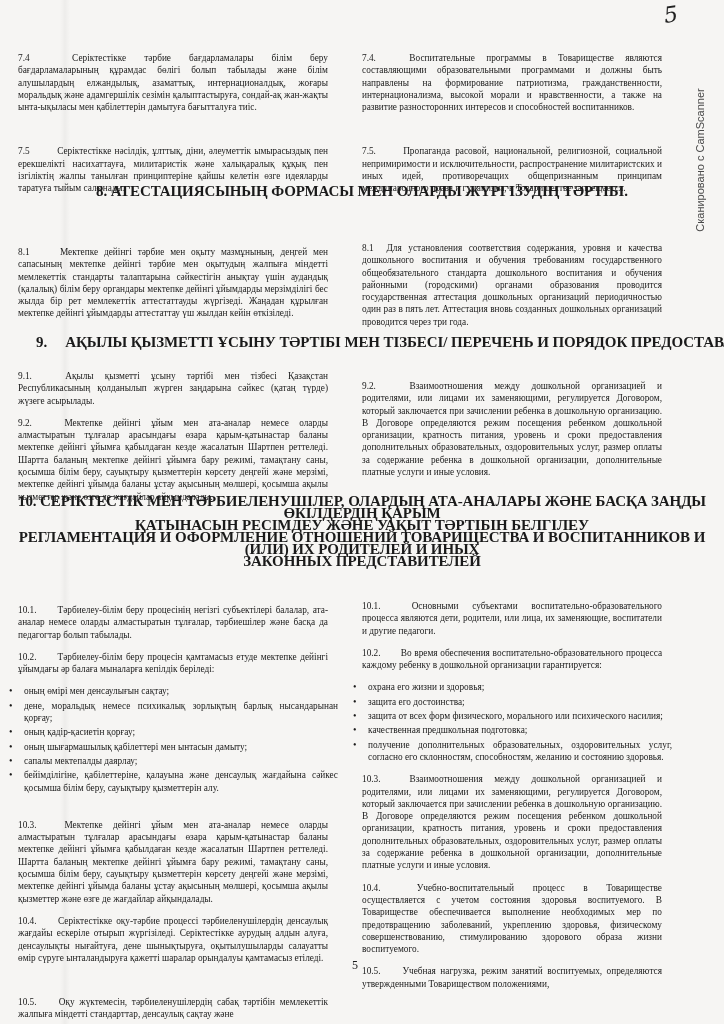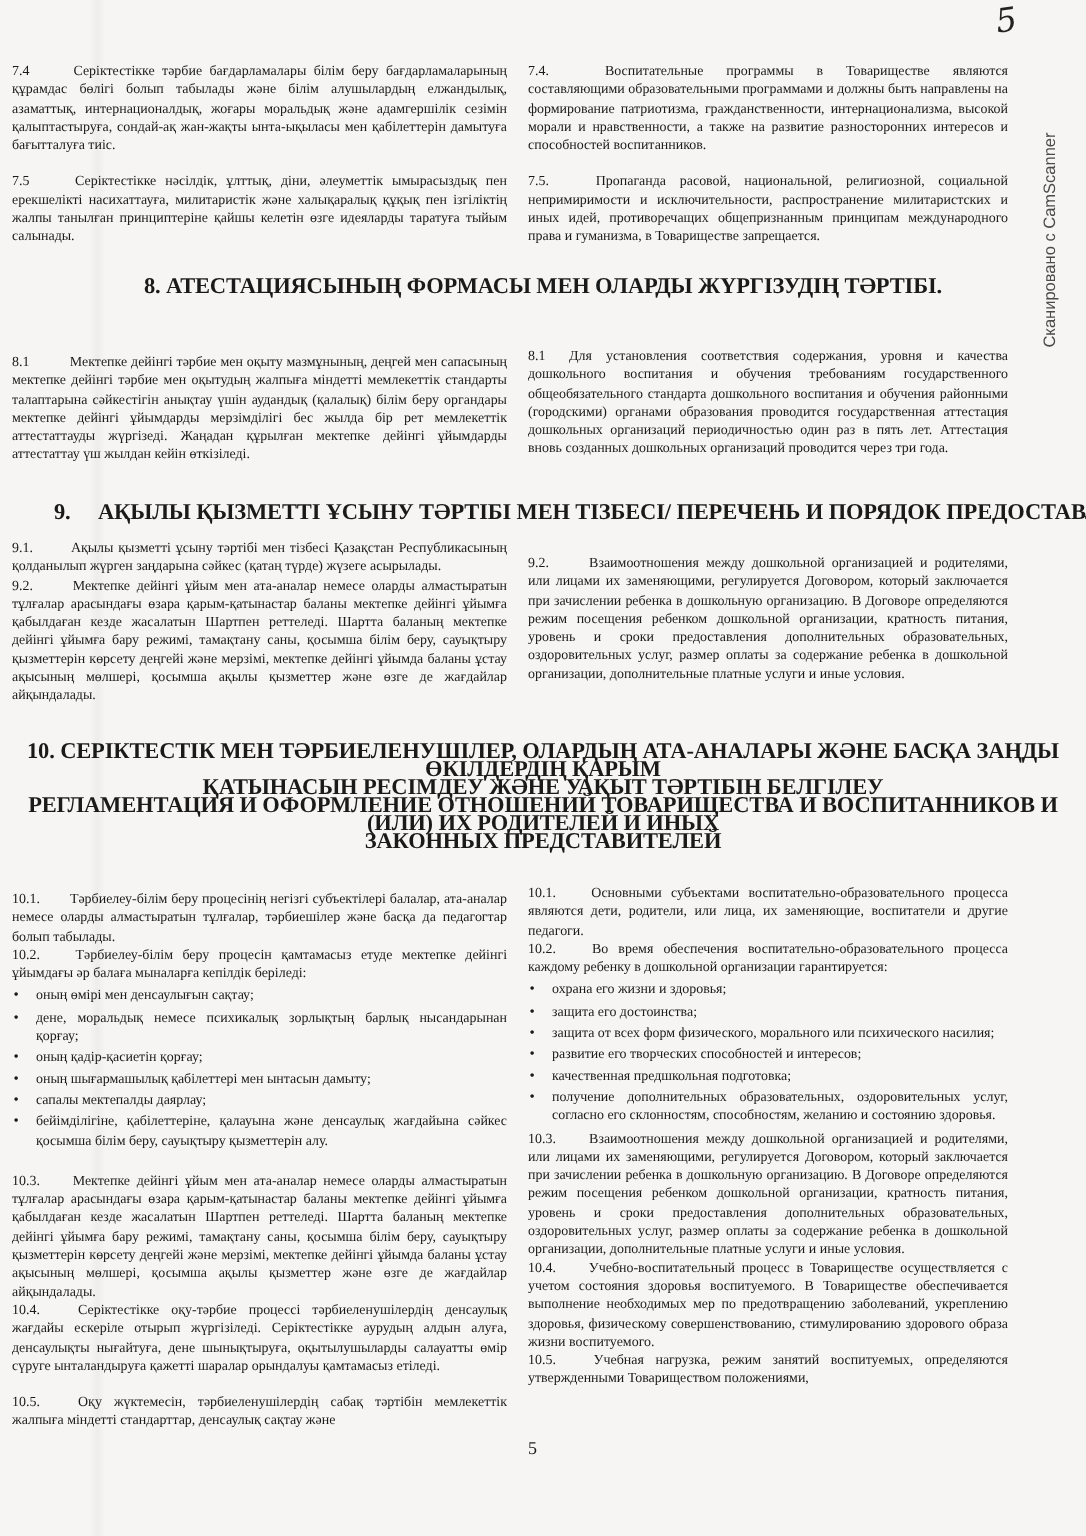--- a/index.html
+++ b/index.html
@@ -7,21 +7,21 @@
   body { position: relative; font-family: "Liberation Serif", serif; color: #1a1a1a; }
   .page { position: absolute; left: 0; top: 0; width: 724px; height: 1024px; background: #f6f5f3; }
   .scan-shadow { position: absolute; left: 60px; top: 0; width: 10px; height: 1024px; background: linear-gradient(90deg, rgba(0,0,0,0) 0%, rgba(0,0,0,0.035) 50%, rgba(0,0,0,0) 100%); }
   .handwritten { position: absolute; left: 664px; top: 2px; font-family: "DejaVu Serif", serif; font-style: italic; font-size: 22px; color: #222; transform: rotate(-8deg); }
   .watermark { position: absolute; left: 690px; top: 60px; width: 20px; height: 200px; }
   .watermark span { position: absolute; left: 50%; top: 50%; transform: translate(-50%, -50%) rotate(-90deg); white-space: nowrap; font-family: "Liberation Sans", sans-serif; font-size: 11px; color: #4a4a4a; }
 
   .col { position: absolute; font-size: 9.3px; line-height: 12.3px; text-align: justify; }
   .col.left { left: 8px; width: 330px; }
   .col.right { left: 352px; width: 320px; }
-  .para { margin: 0; }
+  .para { margin: 10px; }
   .para .num { display: inline-block; min-width: 36px; }
   .gap { height: 12px; }
 
   .section-title { position: absolute; left: 0; width: 724px; text-align: center; font-family: "Liberation Serif", serif; font-weight: bold; font-size: 15px; line-height: 12px; letter-spacing: -0.1px; }
 
   ul.bullets { list-style: none; margin: 3px 0 3px 0; }
   ul.bullets li { position: relative; padding-left: 16px; margin-bottom: 2px; }
   ul.bullets li::before { content: "•"; position: absolute; left: 1px; top: 0; font-size: 10px; }
 
   .page-number { position: absolute; left: 352px; top: 958px; font-size: 12px; }
@@ -93,21 +93,20 @@
     <p class="para"><span class="num">10.5.</span> <span>Оқу жүктемесін, тәрбиеленушілердің сабақ тәртібін мемлекеттік жалпыға міндетті стандарттар, денсаулық сақтау және</span></p>
   </div>
 
   <div class="col right" style="top:590px;">
     <p class="para"><span class="num">10.1.</span> <span>Основными субъектами воспитательно-образовательного процесса являются дети, родители, или лица, их заменяющие, воспитатели и другие педагоги.</span></p>
     <p class="para"><span class="num">10.2.</span> <span>Во время обеспечения воспитательно-образовательного процесса каждому ребенку в дошкольной организации гарантируется:</span></p>
     <ul class="bullets">
       <li>охрана его жизни и здоровья;</li>
       <li>защита его достоинства;</li>
       <li>защита от всех форм физического, морального или психического насилия;</li>
-      <li>развитие его творческих способностей и интересов;</li>
       <li>качественная предшкольная подготовка;</li>
       <li>получение дополнительных образовательных, оздоровительных услуг, согласно его склонностям, способностям, желанию и состоянию здоровья.</li>
     </ul>
     <p class="para"><span class="num">10.3.</span> <span>Взаимоотношения между дошкольной организацией и родителями, или лицами их заменяющими, регулируется Договором, который заключается при зачислении ребенка в дошкольную организацию. В Договоре определяются режим посещения ребенком дошкольной организации, кратность питания, уровень и сроки предоставления дополнительных образовательных, оздоровительных услуг, размер оплаты за содержание ребенка в дошкольной организации, дополнительные платные услуги и иные условия.</span></p>
     <p class="para"><span class="num">10.4.</span> <span>Учебно-воспитательный процесс в Товариществе осуществляется с учетом состояния здоровья воспитуемого. В Товариществе обеспечивается выполнение необходимых мер по предотвращению заболеваний, укреплению здоровья, физическому совершенствованию, стимулированию здорового образа жизни воспитуемого.</span></p>
     <p class="para"><span class="num">10.5.</span> <span>Учебная нагрузка, режим занятий воспитуемых, определяются утвержденными Товариществом положениями,</span></p>
   </div>
 
   <div class="page-number">5</div>
 </div>

